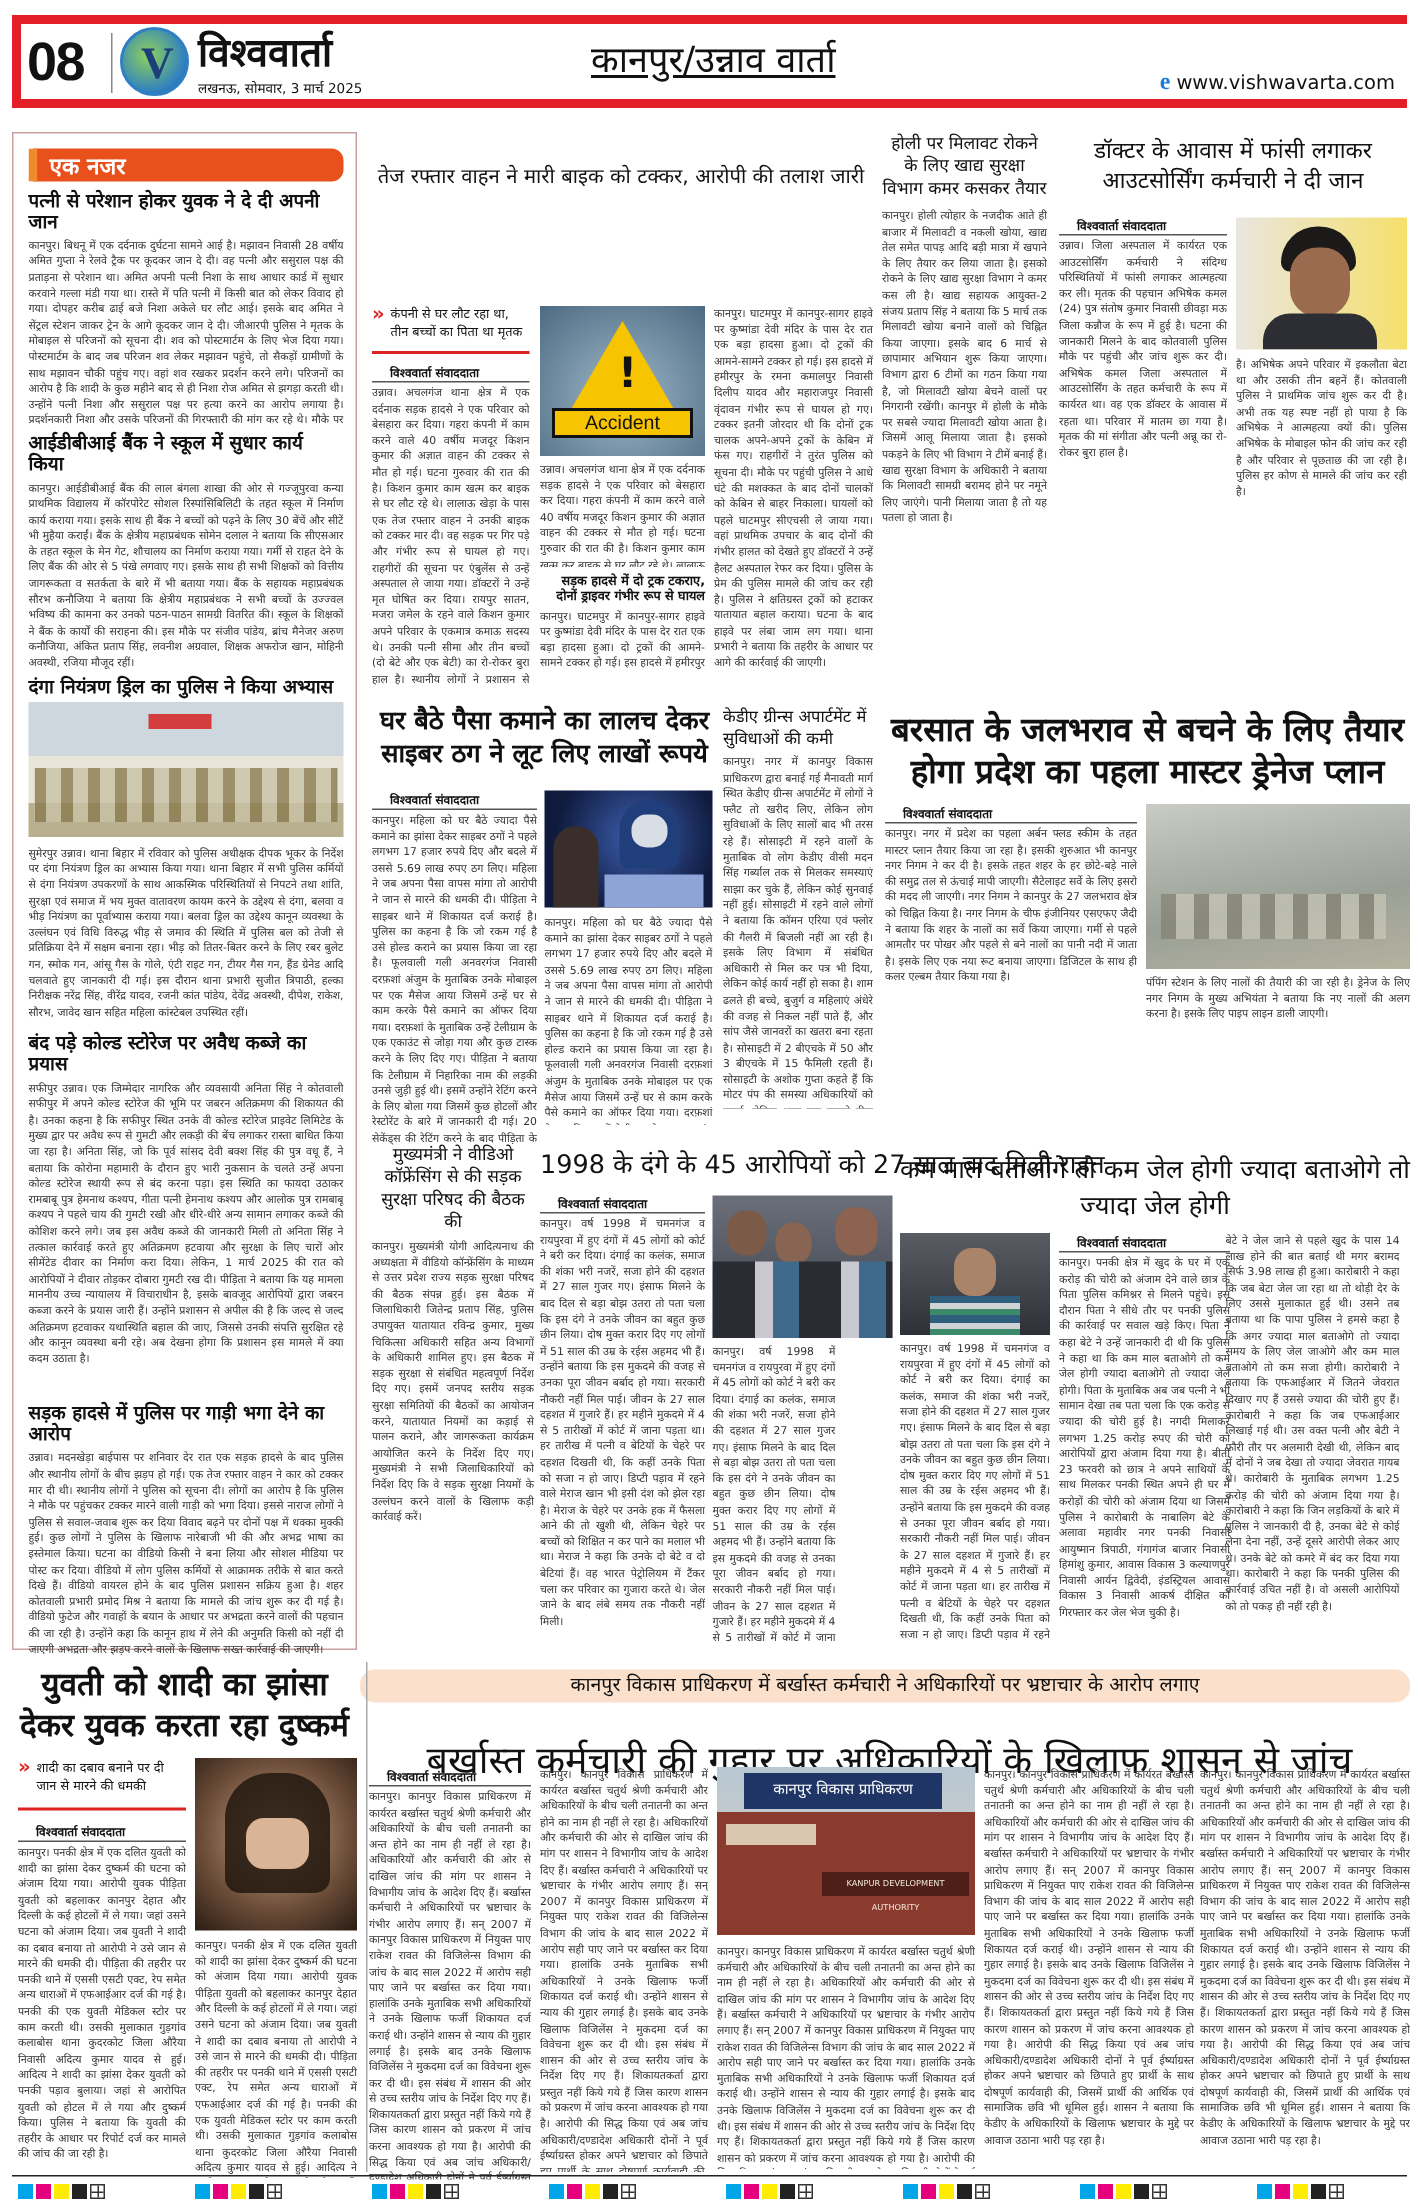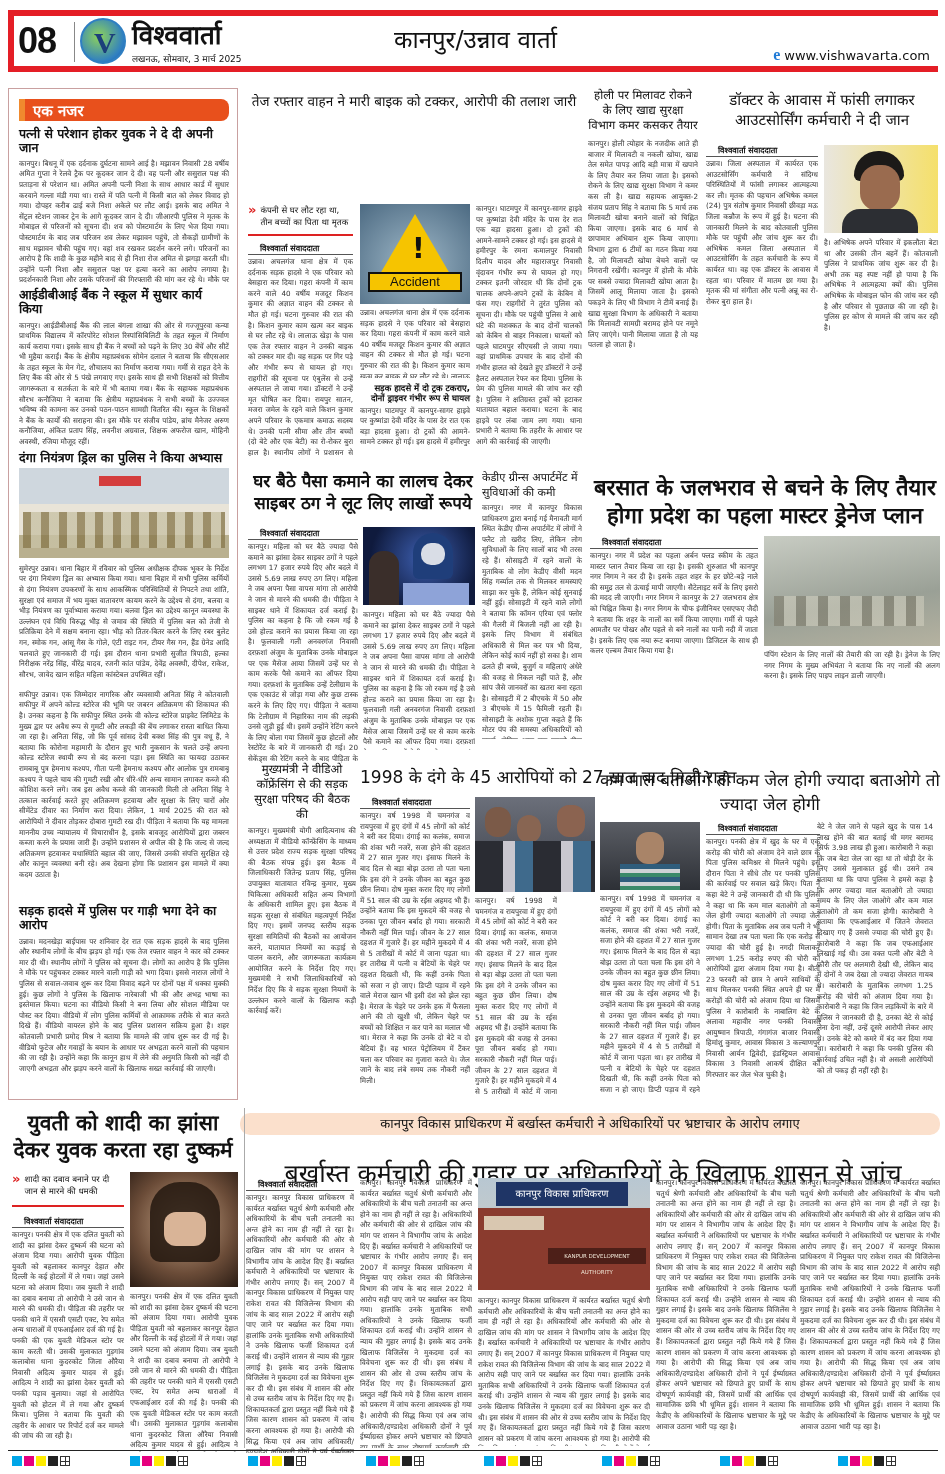--- a/index.html
+++ b/index.html
@@ -7,21 +7,21 @@
   body{font-family:"DejaVu Sans","Liberation Sans",sans-serif;color:#111;position:relative;}
   .abs{position:absolute;}
   .masthead{left:8px;top:10px;width:930px;height:62px;border-left:6px solid #e41e26;border-top:6px solid #e41e26;border-bottom:6px solid #e41e26;}
   .masthead .topcut{position:absolute;left:-6px;top:-6px;width:40px;height:6px;background:#e41e26;}
   .pageno{position:absolute;left:4px;top:4px;font-family:"Liberation Sans",sans-serif;font-size:36px;font-weight:bold;letter-spacing:-1px;}
   .vsep{position:absolute;left:60px;top:6px;width:1px;height:40px;background:#888;}
   .logo{position:absolute;left:66px;top:2px;width:46px;height:46px;border-radius:50%;background:radial-gradient(circle at 40% 40%,#8fd35a,#2f7fc2 70%,#1a4f8c);border:2px solid #2f7fc2;}
   .logo span{position:absolute;left:12px;top:6px;font-family:"Liberation Serif",serif;font-size:30px;font-weight:bold;color:#1c3f7a;}
   .brand{position:absolute;left:118px;top:0;font-size:26px;font-weight:bold;}
   .dateline{position:absolute;left:118px;top:36px;font-size:9px;}
-  .section{position:absolute;left:380px;top:6px;font-size:24px;}
+  .section{position:absolute;left:380px;top:6px;font-size:24px;text-decoration:underline;}
   .site{position:absolute;right:8px;top:30px;font-size:13px;}
   .site .e{color:#1f7ad6;font-weight:bold;font-size:16px;margin-right:4px;font-family:"Liberation Serif",serif;}
   .ek-box{left:8px;top:88px;width:230px;height:1012px;border:1px solid #c9a0a0;}
   .eknazar{position:absolute;left:10px;top:10px;width:210px;height:22px;background:#e8501c;border-left:6px solid #f08a2e;border-radius:0 8px 8px 0;color:#fff;font-weight:bold;font-size:15px;padding:1px 8px;}
   .hd{font-weight:bold;color:#111;line-height:1.15;}
   .txt{font-size:7.2px;line-height:10.6px;color:#333;text-align:justify;overflow:hidden;}
   .byline{font-size:8px;font-weight:bold;border-bottom:1px solid #555;padding-bottom:1px;margin-bottom:2px;padding-left:12px;}
   .img{background:#999;overflow:hidden;}
   .redline{height:2px;background:#d22;}
   .cmyk{position:absolute;top:1456px;display:flex;gap:2px;}
@@ -54,28 +54,29 @@
     <div class="hd" style="font-size:12.5px;">पत्नी से परेशान होकर युवक ने दे दी अपनी जान</div>
     <div class="txt" style="height:127px;margin-top:3px;">कानपुर। बिधनू में एक दर्दनाक दुर्घटना सामने आई है। मझावन निवासी 28 वर्षीय अमित गुप्ता ने रेलवे ट्रैक पर कूदकर जान दे दी। वह पत्नी और ससुराल पक्ष की प्रताड़ना से परेशान था। अमित अपनी पत्नी निशा के साथ आधार कार्ड में सुधार करवाने गल्ला मंडी गया था। रास्ते में पति पत्नी में किसी बात को लेकर विवाद हो गया। दोपहर करीब ढाई बजे निशा अकेले घर लौट आई। इसके बाद अमित ने सेंट्रल स्टेशन जाकर ट्रेन के आगे कूदकर जान दे दी। जीआरपी पुलिस ने मृतक के मोबाइल से परिजनों को सूचना दी। शव को पोस्टमार्टम के लिए भेज दिया गया। पोस्टमार्टम के बाद जब परिजन शव लेकर मझावन पहुंचे, तो सैकड़ों ग्रामीणों के साथ मझावन चौकी पहुंच गए। वहां शव रखकर प्रदर्शन करने लगे। परिजनों का आरोप है कि शादी के कुछ महीने बाद से ही निशा रोज अमित से झगड़ा करती थी। उन्होंने पत्नी निशा और ससुराल पक्ष पर हत्या करने का आरोप लगाया है। प्रदर्शनकारी निशा और उसके परिजनों की गिरफ्तारी की मांग कर रहे थे। मौके पर बिधनू और रामचिन्तपुरा पुलिस पहुंची और स्थिति को नियंत्रित किया।</div>
     <div class="hd" style="font-size:12.5px;margin-top:2px;">आईडीबीआई बैंक ने स्कूल में सुधार कार्य किया</div>
     <div class="txt" style="height:128px;margin-top:4px;">कानपुर। आईडीबीआई बैंक की लाल बंगला शाखा की ओर से गज्जूपुरवा कन्या प्राथमिक विद्यालय में कॉरपोरेट सोशल रिस्पांसिबिलिटी के तहत स्कूल में निर्माण कार्य कराया गया। इसके साथ ही बैंक ने बच्चों को पढ़ने के लिए 30 बेंचें और सीटें भी मुहैया कराईं। बैंक के क्षेत्रीय महाप्रबंधक सोमेन दलाल ने बताया कि सीएसआर के तहत स्कूल के मेन गेट, शौचालय का निर्माण कराया गया। गर्मी से राहत देने के लिए बैंक की ओर से 5 पंखे लगवाए गए। इसके साथ ही सभी शिक्षकों को वित्तीय जागरूकता व सतर्कता के बारे में भी बताया गया। बैंक के सहायक महाप्रबंधक सौरभ कनौजिया ने बताया कि क्षेत्रीय महाप्रबंधक ने सभी बच्चों के उज्ज्वल भविष्य की कामना कर उनको पठन-पाठन सामग्री वितरित की। स्कूल के शिक्षकों ने बैंक के कार्यों की सराहना की। इस मौके पर संजीव पांडेय, ब्रांच मैनेजर अरुण कनौजिया, अंकित प्रताप सिंह, लवनीश अग्रवाल, शिक्षक अफरोज खान, मोहिनी अवस्थी, रजिया मौजूद रहीं।</div>
     <div class="hd" style="font-size:12.5px;margin-top:2px;">दंगा नियंत्रण ड्रिल का पुलिस ने किया अभ्यास</div>
     <div class="img" style="height:90px;margin-top:3px;background:linear-gradient(#cfd7de 0 40%,#e9e4d8 40% 75%,#b9b08f 75%);position:relative;">
       <div style="position:absolute;left:80px;top:8px;width:42px;height:10px;background:#d43d3d;"></div>
       <div style="position:absolute;left:4px;bottom:10px;right:4px;height:36px;background:repeating-linear-gradient(90deg,#8a7a4e 0 8px,#c8c2a5 8px 18px);opacity:.8;"></div>
     </div>
     <div class="txt" style="height:122px;margin-top:6px;">सुमेरपुर उन्नाव। थाना बिहार में रविवार को पुलिस अधीक्षक दीपक भूकर के निर्देश पर दंगा नियंत्रण ड्रिल का अभ्यास किया गया। थाना बिहार में सभी पुलिस कर्मियों से दंगा नियंत्रण उपकरणों के साथ आकस्मिक परिस्थितियों से निपटने तथा शांति, सुरक्षा एवं समाज में भय मुक्त वातावरण कायम करने के उद्देश्य से दंगा, बलवा व भीड़ नियंत्रण का पूर्वाभ्यास कराया गया। बलवा ड्रिल का उद्देश्य कानून व्यवस्था के उल्लंघन एवं विधि विरुद्ध भीड़ से जमाव की स्थिति में पुलिस बल को तेजी से प्रतिक्रिया देने में सक्षम बनाना रहा। भीड़ को तितर-बितर करने के लिए रबर बुलेट गन, स्मोक गन, आंसू गैस के गोले, एंटी राइट गन, टीयर गैस गन, हैंड ग्रेनेड आदि चलवाते हुए जानकारी दी गई। इस दौरान थाना प्रभारी सुजीत त्रिपाठी, हल्का निरीक्षक नरेंद्र सिंह, वीरेंद्र यादव, रजनी कांत पांडेय, देवेंद्र अवस्थी, दीपेश, राकेश, सौरभ, जावेद खान सहित महिला कांस्टेबल उपस्थित रहीं।</div>
+    <div class="hd" style="font-size:12.5px;margin-top:2px;">बंद पड़े कोल्ड स्टोरेज पर अवैध कब्जे का प्रयास</div>
     <div class="txt" style="height:212px;margin-top:4px;">सफीपुर उन्नाव। एक जिम्मेदार नागरिक और व्यवसायी अनिता सिंह ने कोतवाली सफीपुर में अपने कोल्ड स्टोरेज की भूमि पर जबरन अतिक्रमण की शिकायत की है। उनका कहना है कि सफीपुर स्थित उनके वी कोल्ड स्टोरेज प्राइवेट लिमिटेड के मुख्य द्वार पर अवैध रूप से गुमटी और लकड़ी की बेंच लगाकर रास्ता बाधित किया जा रहा है। अनिता सिंह, जो कि पूर्व सांसद देवी बक्श सिंह की पुत्र वधू हैं, ने बताया कि कोरोना महामारी के दौरान हुए भारी नुकसान के चलते उन्हें अपना कोल्ड स्टोरेज स्थायी रूप से बंद करना पड़ा। इस स्थिति का फायदा उठाकर रामबाबू पुत्र हेमनाथ कश्यप, गीता पत्नी हेमनाथ कश्यप और आलोक पुत्र रामबाबू कश्यप ने पहले चाय की गुमटी रखी और धीरे-धीरे अन्य सामान लगाकर कब्जे की कोशिश करने लगे। जब इस अवैध कब्जे की जानकारी मिली तो अनिता सिंह ने तत्काल कार्रवाई करते हुए अतिक्रमण हटवाया और सुरक्षा के लिए चारों ओर सीमेंटेड दीवार का निर्माण करा दिया। लेकिन, 1 मार्च 2025 की रात को आरोपियों ने दीवार तोड़कर दोबारा गुमटी रख दी। पीड़िता ने बताया कि यह मामला माननीय उच्च न्यायालय में विचाराधीन है, इसके बावजूद आरोपियों द्वारा जबरन कब्जा करने के प्रयास जारी हैं। उन्होंने प्रशासन से अपील की है कि जल्द से जल्द अतिक्रमण हटवाकर यथास्थिति बहाल की जाए, जिससे उनकी संपत्ति सुरक्षित रहे और कानून व्यवस्था बनी रहे। अब देखना होगा कि प्रशासन इस मामले में क्या कदम उठाता है।</div>
     <div class="hd" style="font-size:12.5px;margin-top:2px;">सड़क हादसे में पुलिस पर गाड़ी भगा देने का आरोप</div>
     <div class="txt" style="height:148px;margin-top:4px;">उन्नाव। मदनखेड़ा बाईपास पर शनिवार देर रात एक सड़क हादसे के बाद पुलिस और स्थानीय लोगों के बीच झड़प हो गई। एक तेज रफ्तार वाहन ने कार को टक्कर मार दी थी। स्थानीय लोगों ने पुलिस को सूचना दी। लोगों का आरोप है कि पुलिस ने मौके पर पहुंचकर टक्कर मारने वाली गाड़ी को भगा दिया। इससे नाराज लोगों ने पुलिस से सवाल-जवाब शुरू कर दिया विवाद बढ़ने पर दोनों पक्ष में धक्का मुक्की हुई। कुछ लोगों ने पुलिस के खिलाफ नारेबाजी भी की और अभद्र भाषा का इस्तेमाल किया। घटना का वीडियो किसी ने बना लिया और सोशल मीडिया पर पोस्ट कर दिया। वीडियो में लोग पुलिस कर्मियों से आक्रामक तरीके से बात करते दिखे हैं। वीडियो वायरल होने के बाद पुलिस प्रशासन सक्रिय हुआ है। शहर कोतवाली प्रभारी प्रमोद मिश्र ने बताया कि मामले की जांच शुरू कर दी गई है। वीडियो फुटेज और गवाहों के बयान के आधार पर अभद्रता करने वालों की पहचान की जा रही है। उन्होंने कहा कि कानून हाथ में लेने की अनुमति किसी को नहीं दी जाएगी अभद्रता और झड़प करने वालों के खिलाफ सख्त कार्रवाई की जाएगी।</div>
   </div>
 </div>
 
 <div class="col" style="left:248px;top:92px;width:332px;">
-  <div style="font-size:13.5px;text-align:center;margin-top:0;">तेज रफ्तार वाहन ने मारी बाइक को टक्कर, आरोपी की तलाश जारी</div>
+  <div style="font-size:13.5px;text-align:center;margin-top:16px;">तेज रफ्तार वाहन ने मारी बाइक को टक्कर, आरोपी की तलाश जारी</div>
 </div>
 <div class="col" style="left:248px;top:204px;width:105px;">
   <div style="display:flex;gap:4px;font-size:8.5px;line-height:12px;">
     <span class="arrows">»</span>
     <span>कंपनी से घर लौट रहा था, तीन बच्चों का पिता था मृतक</span>
   </div>
   <div class="redline" style="margin:6px 0;"></div>
   <div class="byline">विश्ववार्ता संवाददाता</div>
   <div class="txt" style="height:200px;">उन्नाव। अचलगंज थाना क्षेत्र में एक दर्दनाक सड़क हादसे ने एक परिवार को बेसहारा कर दिया। गहरा कंपनी में काम करने वाले 40 वर्षीय मजदूर किशन कुमार की अज्ञात वाहन की टक्कर से मौत हो गई। घटना गुरुवार की रात की है। किशन कुमार काम खत्म कर बाइक से घर लौट रहे थे। लालाऊ खेड़ा के पास एक तेज रफ्तार वाहन ने उनकी बाइक को टक्कर मार दी। वह सड़क पर गिर पड़े और गंभीर रूप से घायल हो गए। राहगीरों की सूचना पर एंबुलेंस से उन्हें अस्पताल ले जाया गया। डॉक्टरों ने उन्हें मृत घोषित कर दिया। रायपुर सातन, मजरा जमेल के रहने वाले किशन कुमार अपने परिवार के एकमात्र कमाऊ सदस्य थे। उनकी पत्नी सीमा और तीन बच्चों (दो बेटे और एक बेटी) का रो-रोकर बुरा हाल है। स्थानीय लोगों ने प्रशासन से परिवार को आर्थिक मदद की मांग की है। पुलिस ने शव को पोस्टमार्टम के लिए भेज दिया है। आरोपी वाहन और चालक की तलाश के लिए आसपास के सीसीटीवी फुटेज खंगाले जा रहे हैं। ग्रामीणों का कहना है कि लालाऊ खेड़ा के पास अक्सर सड़क हादसे होते हैं। उन्होंने इस क्षेत्र में स्पीड ब्रेकर लगाने और यातायात नियमों को सख्ती से लागू करने की मांग की है।</div>
 </div>

